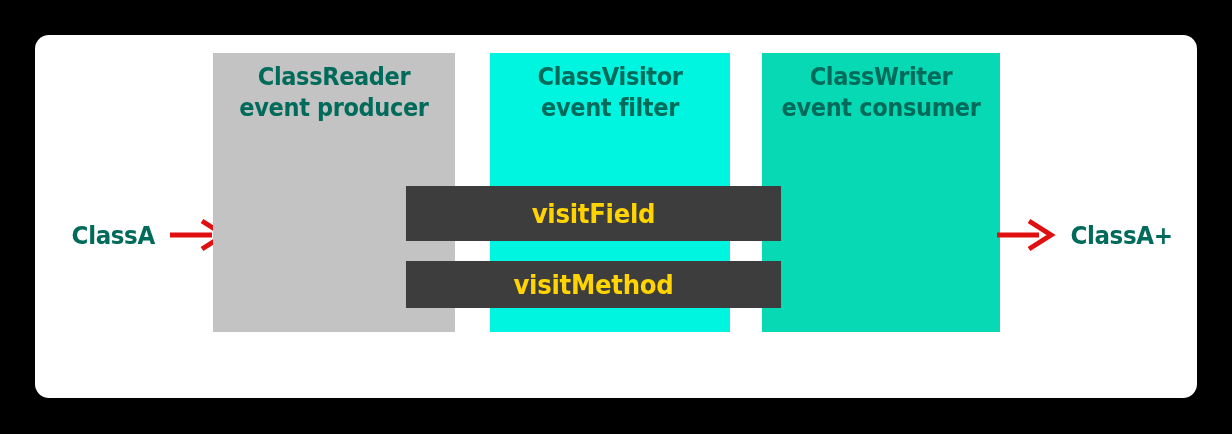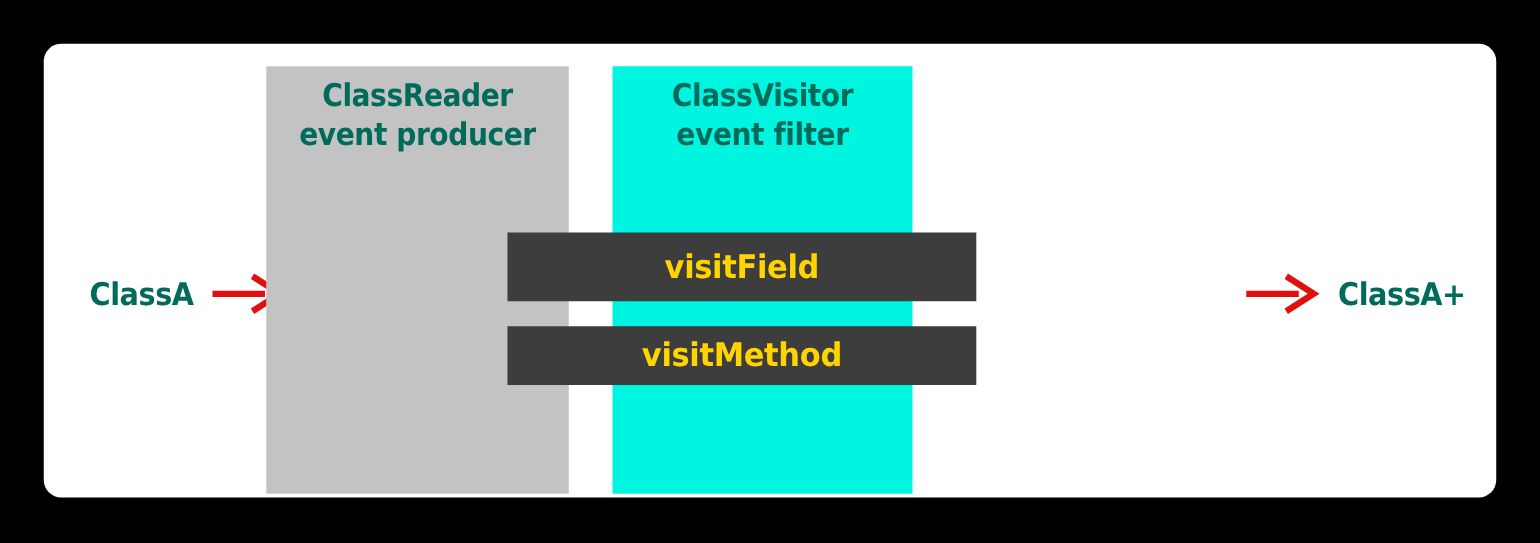--- a/index.html
+++ b/index.html
@@ -29,21 +29,21 @@
     width: 1162px;
     height: 363px;
     background: #ffffff;
     border-radius: 14px;
   }
 
   
   .column {
     position: absolute;
     top: 18px;           
-    height: 342px;       
+    height: 279px;       
     box-sizing: border-box;
   }
   .col-reader {
     left: 178px;         
     width: 242px;        
     background: #c3c3c3;
   }
   .col-visitor {
     left: 455px;         
     width: 240px;        
@@ -136,20 +136,24 @@
     <div class="column col-reader">
       <div class="column-label">ClassReader
 event producer</div>
     </div>
 
     <div class="column col-visitor">
       <div class="column-label">ClassVisitor
 event filter</div>
     </div>
 
+    <div class="column col-writer">
+      <div class="column-label">ClassWriter
+event consumer</div>
+    </div>
 
     <div class="method-bar bar-field">visitField</div>
 
     <div class="method-bar bar-method">visitMethod</div>
 
     <div class="arrow arrow-out">
       <svg width="64" height="38" viewBox="0 0 64 38" aria-hidden="true">
         <path d="M2 19 L44 19" stroke="#e01010" stroke-width="5" stroke-linecap="butt" fill="none"></path>
         <path d="M34 5 L56 19 L34 33" stroke="#e01010" stroke-width="5" stroke-linecap="butt" stroke-linejoin="miter" fill="none"></path>
       </svg>

